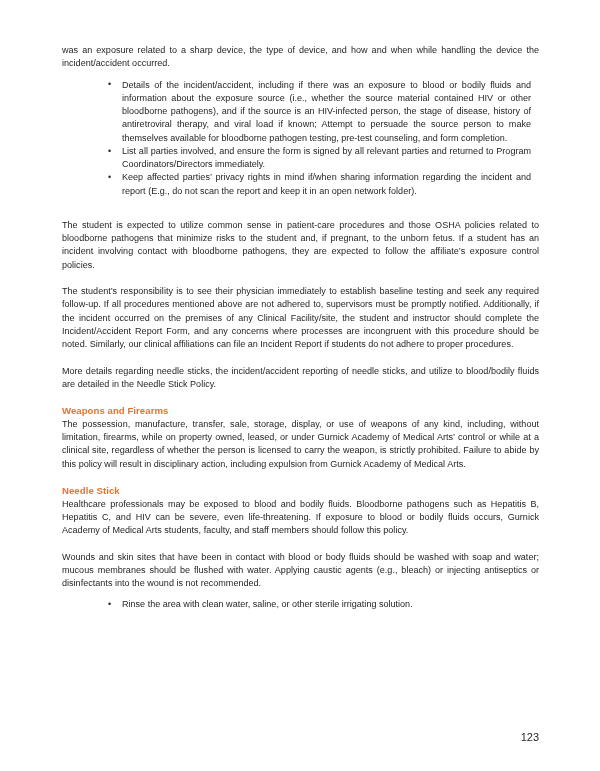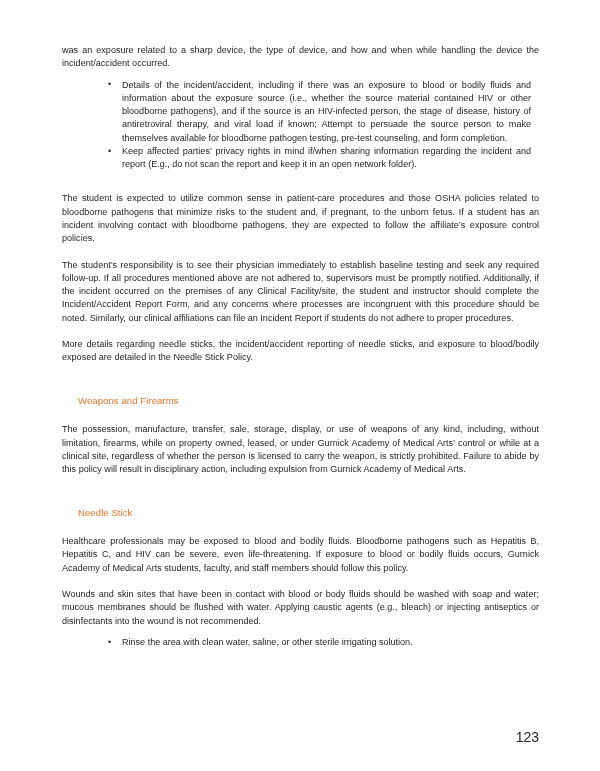--- a/index.html
+++ b/index.html
@@ -39,24 +39,24 @@
     text-align: justify;
     text-justify: inter-word;
     letter-spacing: 0.01px;
     color: #262626;
   }
 
   .gap-sm { height: 13.2px; }
   .gap-md { height: 13.4px; }
 
   h2.section-heading {
-    margin: 16px;
+    margin: 0;
     font-size: 9.6px;
     line-height: 13.4px;
-    font-weight: normal;
+    font-weight: bold;
     color: #E8742A;
     letter-spacing: 0.05px;
   }
 
   ul.bullets {
     list-style: none;
     margin: 8px;
     padding: 0;
   }
   ul.bullets > li {
@@ -80,53 +80,56 @@
   }
   
   ul.bullets > li > span.txt { display: block; }
 
   .page-number {
     position: absolute;
     left: 62px;
     top: 731px;
     width: 477px;
     text-align: right;
-    font-size: 14px;
+    font-size: 11px;
     line-height: 12px;
     color: #262626;
   }
 </style>
 </head>
 <body>
 
 <div class="page">
   <div class="content">
 
     <p class="body-text">was an exposure related to a sharp device, the type of device, and how and when while handling the device the incident/accident occurred.</p>
 
     <ul class="bullets">
       <li>
           <span class="txt">Details of the incident/accident, including if there was an exposure to blood or bodily fluids and information about the exposure source (i.e., whether the source material contained HIV or other bloodborne pathogens), and if the source is an HIV-infected person, the stage of disease, history of antiretroviral therapy, and viral load if known; Attempt to persuade the source person to make themselves available for bloodborne pathogen testing, pre-test counseling, and form completion.</span>
         </li>
       <li>
+          <span class="txt">List all parties involved, and ensure the form is signed by all relevant parties and returned to Program Coordinators/Directors immediately.</span>
+        </li>
+      <li>
           <span class="txt">Keep affected parties’ privacy rights in mind if/when sharing information regarding the incident and report (E.g., do not scan the report and keep it in an open network folder).</span>
         </li>
     </ul>
 
     <div class="gap-sm"></div>
 
     <p class="body-text">The student is expected to utilize common sense in patient-care procedures and those OSHA policies related to bloodborne pathogens that minimize risks to the student and, if pregnant, to the unborn fetus. If a student has an incident involving contact with bloodborne pathogens, they are expected to follow the affiliate’s exposure control policies.</p>
 
     <div class="gap-sm"></div>
 
     <p class="body-text">The student’s responsibility is to see their physician immediately to establish baseline testing and seek any required follow-up. If all procedures mentioned above are not adhered to, supervisors must be promptly notified. Additionally, if the incident occurred on the premises of any Clinical Facility/site, the student and instructor should complete the Incident/Accident Report Form, and any concerns where processes are incongruent with this procedure should be noted. Similarly, our clinical affiliations can file an Incident Report if students do not adhere to proper procedures.</p>
 
     <div class="gap-sm"></div>
 
-    <p class="body-text">More details regarding needle sticks, the incident/accident reporting of needle sticks, and exposure to blood/bodily exposed are detailed in the Needle Stick Policy.</p>
+    <p class="body-text">More details regarding needle sticks, the incident/accident reporting of needle sticks, and utilize to blood/bodily fluids are detailed in the Needle Stick Policy.</p>
 
     <div class="gap-md"></div>
 
     <h2 class="section-heading">Weapons and Firearms</h2>
     <p class="body-text">The possession, manufacture, transfer, sale, storage, display, or use of weapons of any kind, including, without limitation, firearms, while on property owned, leased, or under Gurnick Academy of Medical Arts’ control or while at a clinical site, regardless of whether the person is licensed to carry the weapon, is strictly prohibited. Failure to abide by this policy will result in disciplinary action, including expulsion from Gurnick Academy of Medical Arts.</p>
 
     <div class="gap-md"></div>
 
     <h2 class="section-heading">Needle Stick</h2>
     <p class="body-text">Healthcare professionals may be exposed to blood and bodily fluids. Bloodborne pathogens such as Hepatitis B, Hepatitis C, and HIV can be severe, even life-threatening. If exposure to blood or bodily fluids occurs, Gurnick Academy of Medical Arts students, faculty, and staff members should follow this policy.</p>

